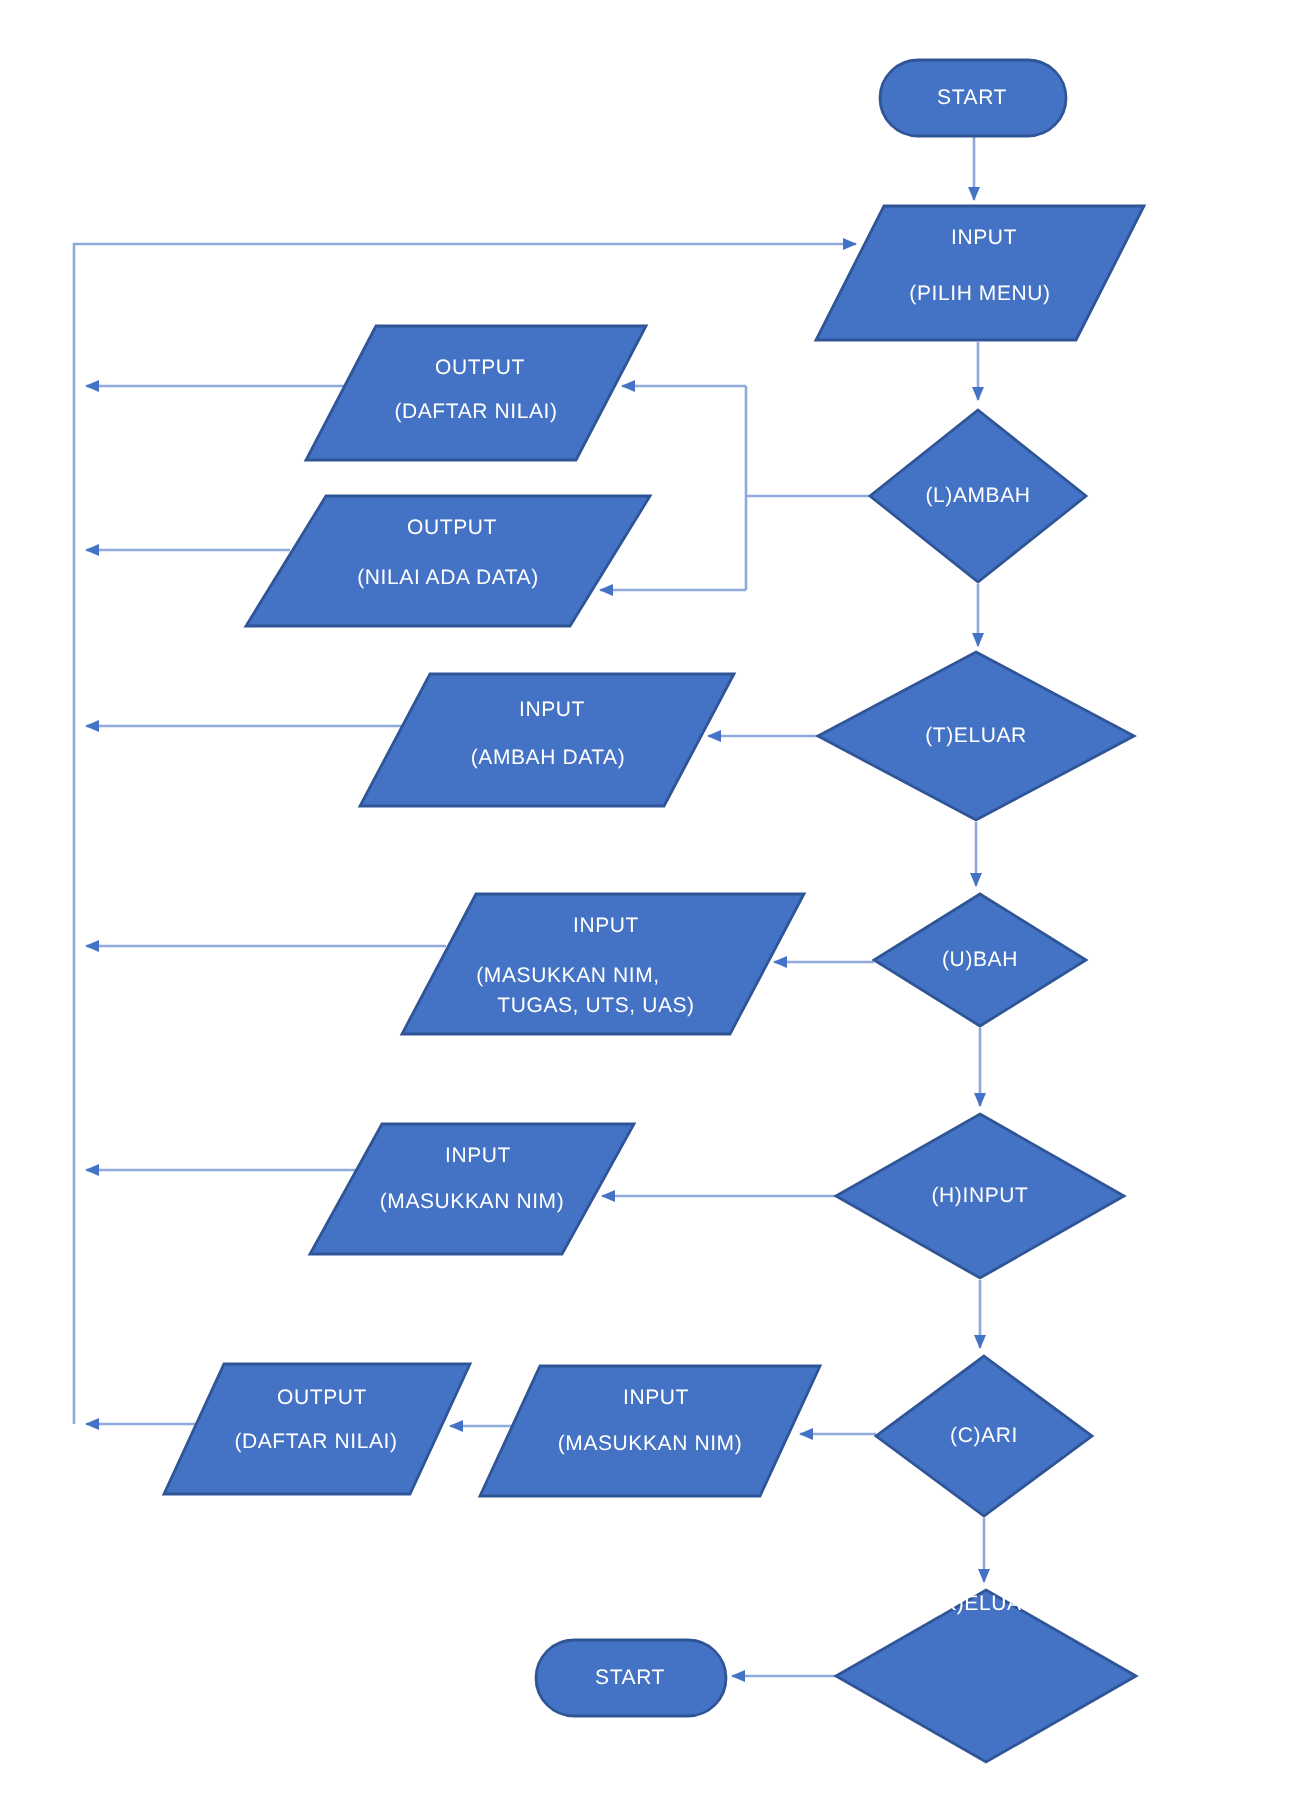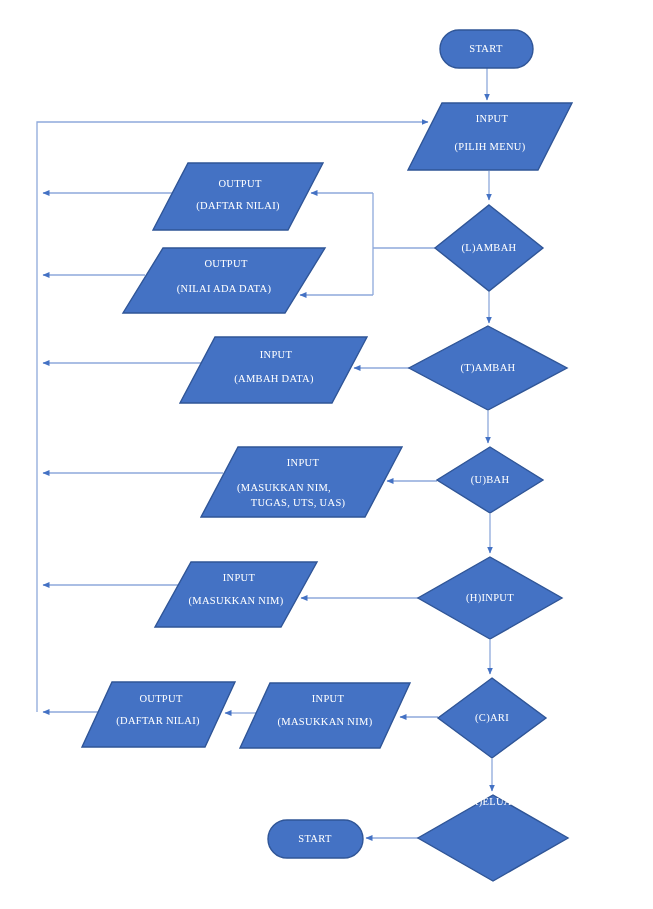--- a/index.html
+++ b/index.html
@@ -1,20 +1,20 @@
 <!DOCTYPE html>
 <html><head>
 <meta charset="utf-8">
 <style>
   html,body { margin:0; padding:0; background:#ffffff; }
   .canvas {
     position:relative;
     width:607px; height:909px;
     background:#ffffff;
-    font-family:Liberation Serif, serif;
+    font-family:Liberation Sans, sans-serif;
     overflow:hidden;
   }
   .canvas svg { position:absolute; left:0; top:0; }
   .shape { fill:#4472C4; stroke:#2F5597; stroke-width:1.4; }
   .conn  { stroke:#8EA9DB; stroke-width:1.3; fill:none; }
   .lbl {
     position:absolute;
     transform:translate(-50%,-50%);
     color:#ffffff;
     font-size:10.5px;
@@ -93,21 +93,21 @@
   <div class="lbl" style="left:490px; top:147px;">(PILIH MENU)</div>
 
   <div class="lbl" style="left:489px; top:248px;">(L)AMBAH</div>
 
   <div class="lbl" style="left:240px; top:184px;">OUTPUT</div>
   <div class="lbl" style="left:238px; top:206px;">(DAFTAR NILAI)</div>
 
   <div class="lbl" style="left:226px; top:264px;">OUTPUT</div>
   <div class="lbl" style="left:224px; top:289px;">(NILAI ADA DATA)</div>
 
-  <div class="lbl" style="left:488px; top:368px;">(T)AMBAH</div>
+  <div class="lbl" style="left:488px; top:368px;">(T)ELUAR</div>
 
   <div class="lbl" style="left:276px; top:355px;">INPUT</div>
   <div class="lbl" style="left:274px; top:379px;">(AMBAH DATA)</div>
 
   <div class="lbl" style="left:490px; top:480px;">(U)BAH</div>
 
   <div class="lbl" style="left:303px; top:463px;">INPUT</div>
   <div class="lbl" style="left:284px; top:488px;">(MASUKKAN NIM,</div>
   <div class="lbl" style="left:298px; top:503px;">TUGAS, UTS, UAS)</div>
 

